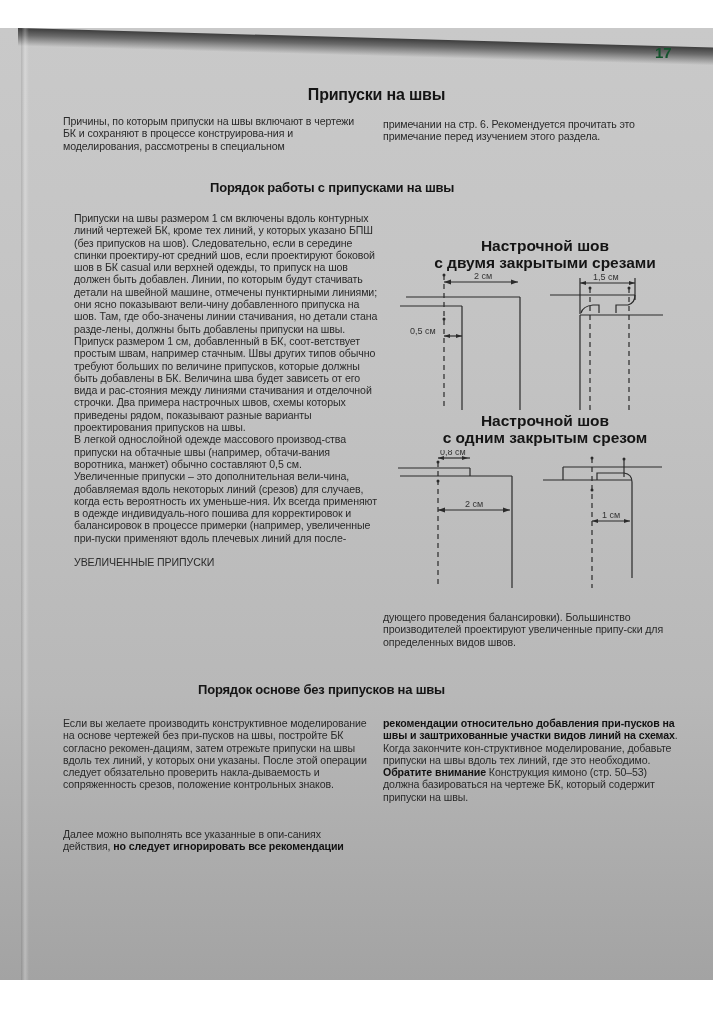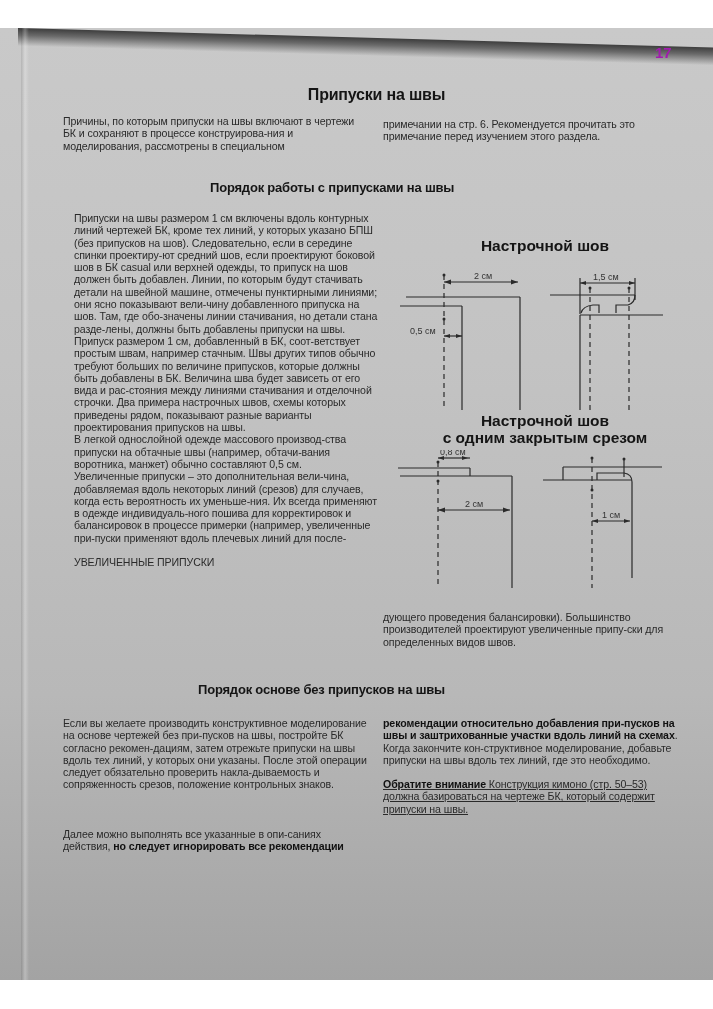--- a/index.html
+++ b/index.html
@@ -19,21 +19,21 @@
     content:""; position:absolute; left:18px; top:0; width:700px; height:18px;
     background: linear-gradient(180deg, #3d3d3d 0%, #6a6a6a 40%, rgba(0,0,0,0) 100%);
     transform: skewY(1.6deg); transform-origin:0 0;
   }
   .photo::after {
     
     content:""; position:absolute; left:21px; top:0; width:8px; height:100%;
     background: linear-gradient(90deg, rgba(0,0,0,0.10), rgba(255,255,255,0.25), rgba(0,0,0,0));
   }
   .abs { position:absolute; }
-  .page-num { left:655px; top:44px; font-weight:bold; font-size:15px; color:#a21caf; }
+  .page-num { left:655px; top:44px; font-weight:bold; font-size:15px; color:#14532d; }
   .h1 { font-weight:bold; font-size:13px; letter-spacing:-0.2px; color:#151515; white-space:nowrap; }
   .body {
     font-size:10.6px; line-height:12.3px; color:#2a2a2a; letter-spacing:-0.1px;
   }
   .body p { margin:0; }
   .body b { color:#111; }
   .diag-title { font-weight:bold; font-size:15.5px; line-height:17px; text-align:center; color:#151515; }
   svg text { font-family:"Liberation Sans", sans-serif; font-size:9px; fill:#333; }
 </style>
 </head>
@@ -54,20 +54,21 @@
   <p>Припуски на швы размером 1 см включены вдоль контурных линий чертежей БК, кроме тех линий, у которых указано БПШ (без припусков на шов). Следовательно, если в середине спинки проектиру-ют средний шов, если проектируют боковой шов в БК casual или верхней одежды, то припуск на шов должен быть добавлен. Линии, по которым будут стачивать детали на швейной машине, отмечены пунктирными линиями; они ясно показывают вели-чину добавленного припуска на шов. Там, где обо-значены линии стачивания, но детали стана разде-лены, должны быть добавлены припуски на швы. Припуск размером 1 см, добавленный в БК, соот-ветствует простым швам, например стачным. Швы других типов обычно требуют больших по величине припусков, которые должны быть добавлены в БК. Величина шва будет зависеть от его вида и рас-стояния между линиями стачивания и отделочной строчки. Два примера настрочных швов, схемы которых приведены рядом, показывают разные варианты проектирования припусков на швы.</p>
   <p>В легкой однослойной одежде массового производ-ства припуски на обтачные швы (например, обтачи-вания воротника, манжет) обычно составляют 0,5 см.</p>
   <p>Увеличенные припуски – это дополнительная вели-чина, добавляемая вдоль некоторых линий (срезов) для случаев, когда есть вероятность их уменьше-ния. Их всегда применяют в одежде индивидуаль-ного пошива для корректировок и балансировок в процессе примерки (например, увеличенные при-пуски применяют вдоль плечевых линий для после-</p>
   <p style="margin-top:12px;">УВЕЛИЧЕННЫЕ ПРИПУСКИ</p>
 </div>
 
 <div class="abs body" style="left:383px;top:611px;width:300px;">дующего проведения балансировки). Большинство производителей проектируют увеличенные припу-ски для определенных видов швов.</div>
 
 <div class="abs diag-title" style="left:385px;top:237px;width:320px;">
   <div>Настрочной шов</div>
+  <div>с двумя закрытыми срезами</div>
 </div>
 
 <svg class="abs" style="left:380px;top:270px;" width="330" height="140">
   <g stroke="#2a2a2a" stroke-width="1.2" fill="none">
 
     <line x1="26" y1="27" x2="140" y2="27"></line>
     <line x1="140" y1="27" x2="140" y2="140"></line>
     <line x1="20" y1="36" x2="82" y2="36"></line>
     <line x1="82" y1="36" x2="82" y2="140"></line>
     <line x1="64" y1="5" x2="64" y2="140" stroke-dasharray="5,4"></line>
@@ -148,15 +149,15 @@
 
 <div class="abs body" style="left:63px;top:717px;width:305px;">
   <p>Если вы желаете производить конструктивное моделирование на основе чертежей без при-пусков на швы, постройте БК согласно рекомен-дациям, затем отрежьте припуски на швы вдоль тех линий, у которых они указаны. После этой операции следует обязательно проверить накла-дываемость и сопряженность срезов, положение контрольных знаков.</p>
 </div>
 
 <div class="abs body" style="left:63px;top:828px;width:305px;height:26px;overflow:hidden;">
   <span>Далее можно выполнять все указанные в опи-саниях действия, </span><b>но следует игнорировать все рекомендации относительно добавления при-пусков на швы и заштрихованные участки вдоль линий на схемах</b>
 </div>
 
 <div class="abs body" style="left:383px;top:717px;width:300px;">
-  <p><b>рекомендации относительно добавления при-пусков на швы и заштрихованные участки вдоль линий на схемах</b><span>. Когда закончите кон-структивное моделирование, добавьте припуски на швы вдоль тех линий, где это необходимо.</span></p>
-  <p style="margin-top:12px;text-decoration:underline;"><b>Обратите внимание</b><span> Конструкция кимоно (стр. 50–53) должна базироваться на чертеже БК, который содержит припуски на швы.</span></p>
+  <p><b>рекомендации относительно добавления при-пусков на швы и заштрихованные участки видов линий на схемах</b><span>. Когда закончите кон-структивное моделирование, добавьте припуски на швы вдоль тех линий, где это необходимо.</span></p>
+  <p style="margin-top:0;"><b>Обратите внимание</b><span> Конструкция кимоно (стр. 50–53) должна базироваться на чертеже БК, который содержит припуски на швы.</span></p>
 </div>
 
 </body></html>

